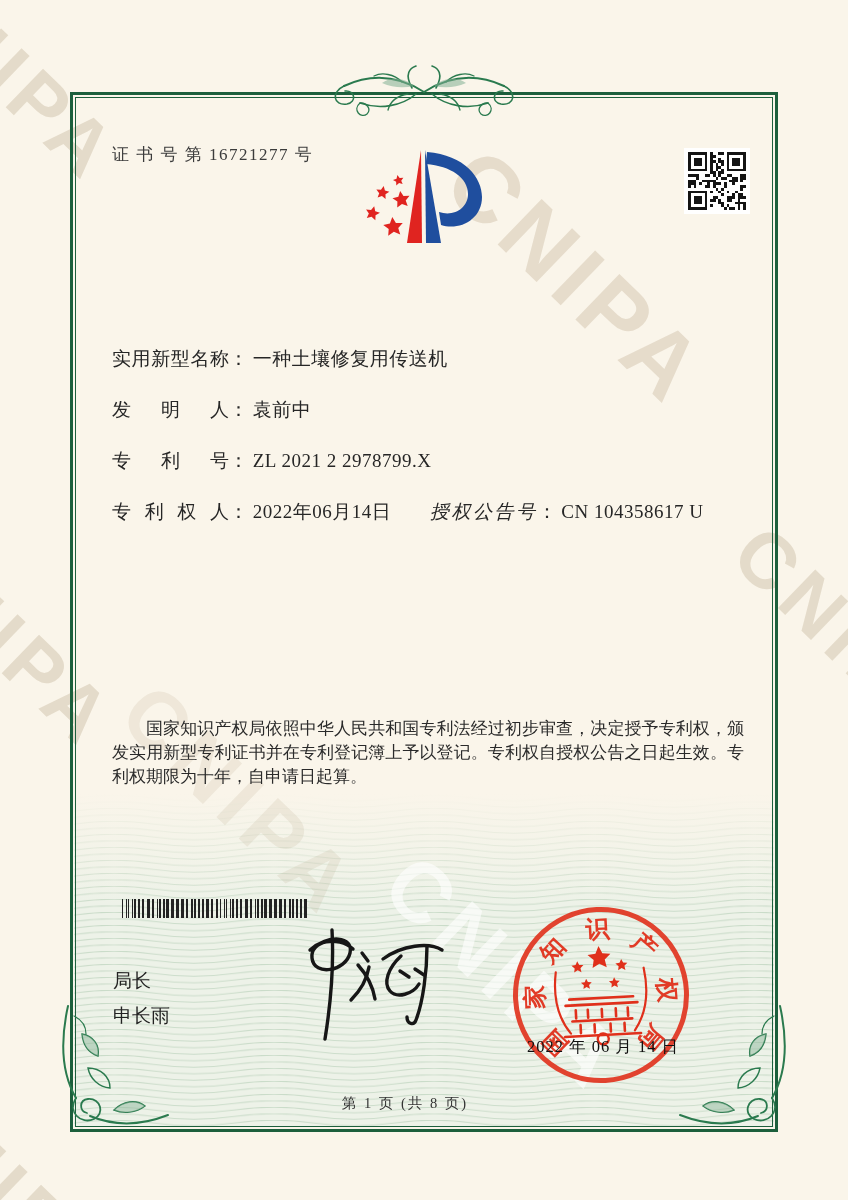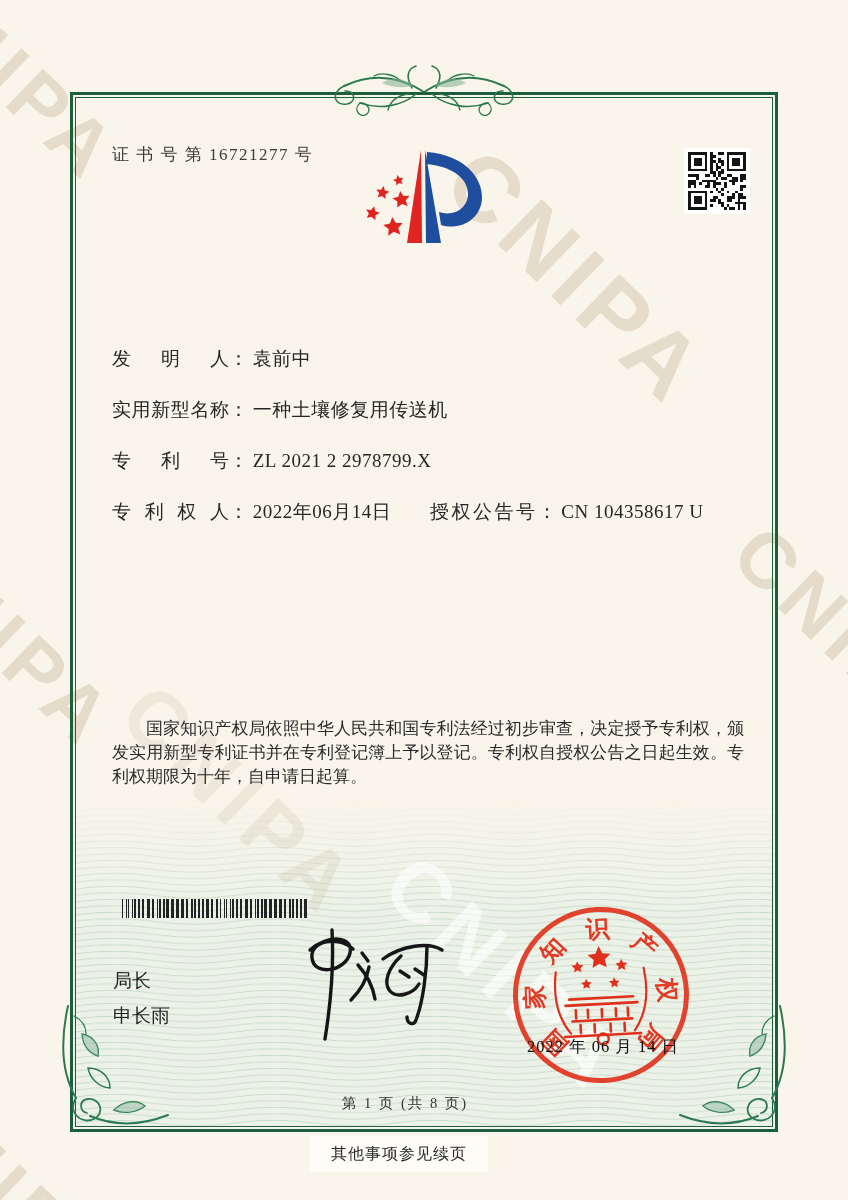--- a/index.html
+++ b/index.html
@@ -40,21 +40,21 @@
   .title{position:absolute;left:0;top:250px;width:848px;z-index:4;text-align:center;
       font-size:44px;font-weight:bold;color:#181818;letter-spacing:9px;}
 
   
   .fields{position:absolute;left:112px;top:347px;width:640px;z-index:4;font-size:19px;color:#262626;}
   .f-row{position:relative;height:51px;line-height:24px;}
   .fl{display:inline-block;width:117px;text-align:justify;text-align-last:justify;vertical-align:top;}
   .fc{vertical-align:top;}
   .fv{vertical-align:top;letter-spacing:.5px;}
   .f-right{position:absolute;left:318px;top:0;}
-  .fl2{letter-spacing:2.5px;}
+  .fl2{letter-spacing:2.5px;font-style:italic;}
 
   
   .body-text{position:absolute;left:112px;top:694px;width:632px;z-index:4;
       font-size:17px;line-height:24px;color:#2a2a2a;text-align:justify;margin-top:23px;}
   .body-text p{margin:0;text-indent:2em;}
 
   
   .barcode{position:absolute;left:122px;top:899px;width:216px;height:19px;z-index:4;font-size:0;}
   .barcode i{display:inline-block;height:19px;background:#232323;}
 
@@ -289,26 +289,26 @@
       <path d="M28,41 l2,4.2 4.6,.5 -3.4,3.1 .9,4.5 -4.1,-2.3 -4,2.3 .8,-4.5 -3.4,-3.1 4.6,-.5 z" transform="rotate(10 28 45)"></path>
       <path d="M46,46 l2.6,5.4 6,.6 -4.4,4 1.2,5.9 -5.4,-2.9 -5.2,2.9 1,-5.9 -4.4,-4 6,-.6 z" transform="rotate(-8 46 52)"></path>
       <path d="M18,61 l2.2,4.6 5,.5 -3.7,3.4 1,4.9 -4.5,-2.5 -4.3,2.5 .9,-4.9 -3.7,-3.4 5,-.5 z" transform="rotate(14 18 66)"></path>
       <path d="M38,72 l3,6.2 6.8,.7 -5,4.6 1.3,6.7 -6.1,-3.3 -6,3.3 1.2,-6.7 -5,-4.6 6.8,-.7 z" transform="rotate(-6 38 79)"></path>
     </g>
   </svg>
 
 
   <div class="fields">
     <div class="f-row">
+      <span class="fl">实用新型名称</span><span class="fc">：</span>
+      <span class="fv">一种土壤修复用传送机</span>
+    </div>
+    <div class="f-row">
       <span class="fl">发明人</span><span class="fc">：</span>
       <span class="fv">袁前中</span>
-    </div>
-    <div class="f-row">
-      <span class="fl">实用新型名称</span><span class="fc">：</span>
-      <span class="fv">一种土壤修复用传送机</span>
     </div>
     <div class="f-row">
       <span class="fl">专利号</span><span class="fc">：</span>
       <span class="fv">ZL 2021 2 2978799.X</span>
     </div>
     <div class="f-row">
       <span class="fl">专利权人</span><span class="fc">：</span>
       <span class="fv">2022年06月14日</span>
       <span class="f-right">
         <span class="fl2">授权公告号</span><span class="fc">：</span>
@@ -370,15 +370,14 @@
           <path d="M14,99 h76"></path>
           <path d="M8,34 C4,58 8,80 20,96 M96,34 C100,58 96,80 84,96" stroke-width="2.2"></path>
         </g>
         <circle cx="52" cy="103" r="5.5" fill="none" stroke-width="2.4"></circle>
       </g>
     </svg>
   </div>
   <div class="seal-date">2022 年 06 月 14 日</div>
 
   <div class="page-num">第 1 页 (共 8 页)</div>
-  <div class="cont-note">其他事项参见续页</div>
 
 </div>
 
 </body></html>

